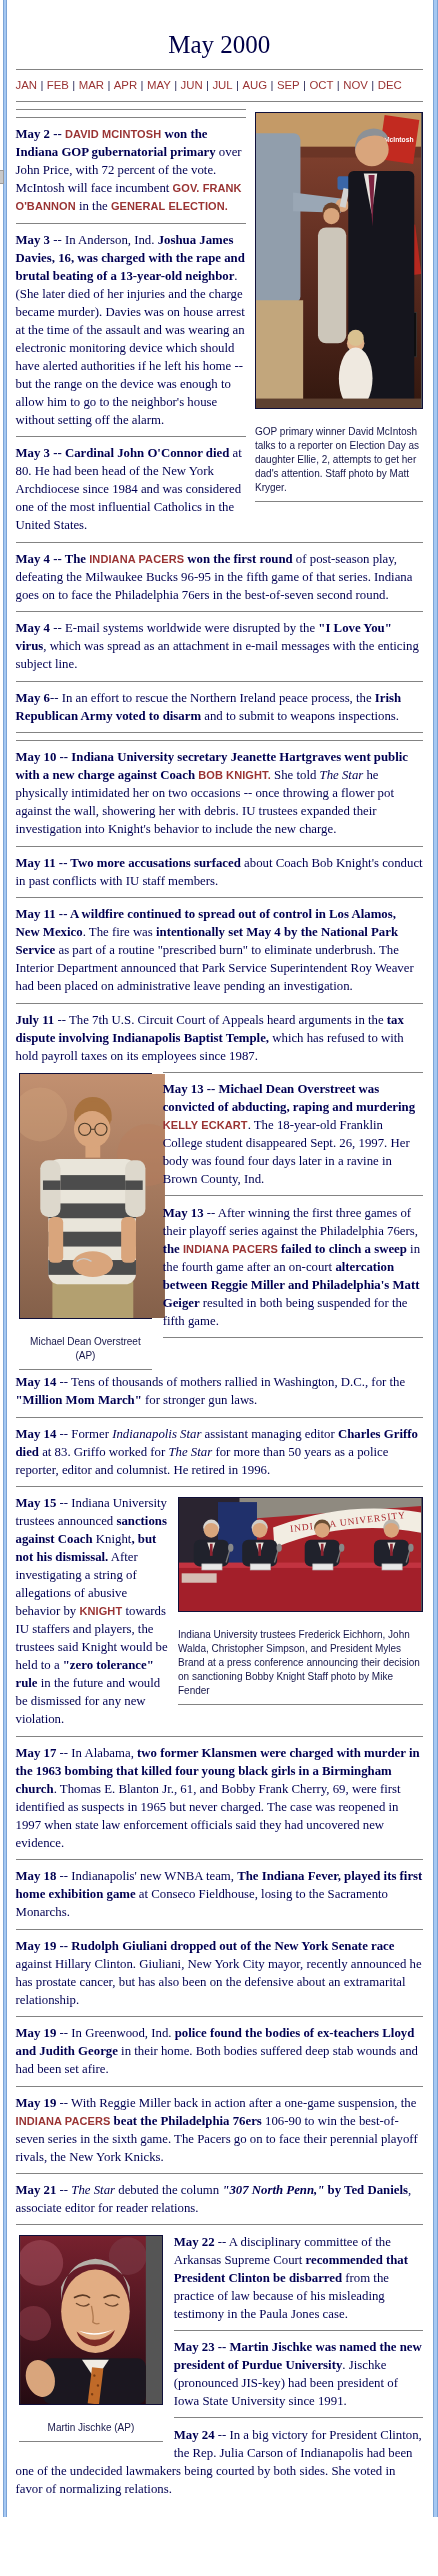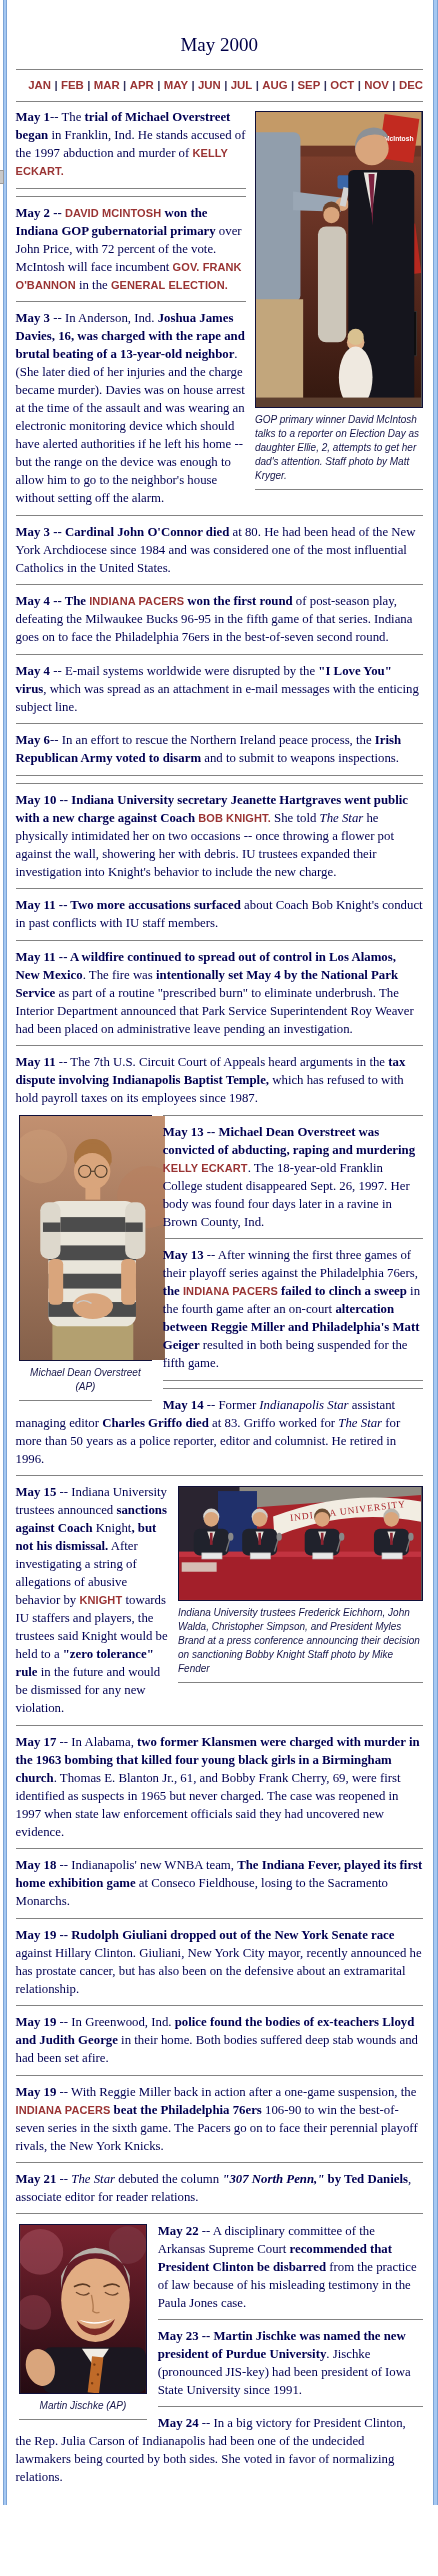--- a/index.html
+++ b/index.html
@@ -2,37 +2,37 @@
 <html style="font-size:10.8px"><head>
 <meta charset="utf-8">
 <style>
   html,body{margin:0;padding:0;background:#ffffff;}
   .page{position:relative;width:439px;background:#fff;font-family:"Liberation Serif","DejaVu Serif",serif;overflow:hidden;}
   .rail{position:absolute;top:0;bottom:0;width:2.7px;background:#a5c8f2;border-left:0.7px solid #7da4d6;border-right:0.7px solid #7da4d6;}
   .rail.left{left:2.7px;}
   .rail.right{right:1.3px;}
   .rail-tab{position:absolute;left:0;top:170px;width:2.7px;height:12px;background:#c9c9c9;border:0.7px solid #9a9a9a;border-left:none;}
   .content{margin:0 16px 19px 15.5px;color:#000052;font-size:12.8px;line-height:18px;}
-  h1{font-size:19px;line-height:28px;font-weight:400;text-align:center;color:#000048;margin:31px 0 10px;}
+  h1{font-size:25px;line-height:28px;font-weight:400;text-align:center;color:#000048;margin:31px 0 10px;}
   hr{border:0;height:0.7px;background:#838383;margin:7.4px 0;overflow:hidden;}
   hr.toprule{margin:6.7px 0;}
-  nav{ text-align:right;font-family:"Liberation Sans","DejaVu Sans",sans-serif;font-weight:bold;font-size:11.4px;margin:2.7px 0;}
+  nav{ text-align:left;font-family:"Liberation Sans","DejaVu Sans",sans-serif;font-weight:normal;font-size:11.4px;margin:2.7px 0;}
   nav .m{color:#993333;cursor:pointer;}
   nav .sep{color:#32325e;padding:0 3.4px;}
   p.entry{margin:5.4px 0;}
   .s-b{font-weight:bold;}
   .s-i{font-style:italic;}
   .s-bi{font-style:italic;font-weight:bold;}
   .s-r{font-family:"Liberation Sans","DejaVu Sans",sans-serif;font-weight:bold;color:#993333;font-size:11px;letter-spacing:0.1px;cursor:pointer;}
   .phwrap{margin:2.7px 0;}
   .phwrap.right{float:right;margin:2.7px 0 2.7px 9.4px;}
   .phwrap.left{float:left;margin:2.7px 10.8px 2.7px 3.4px;}
   .ph{border:1.3px solid #10103a;line-height:0;background:#555;}
   .ph svg{display:block;}
-  .caption{font-family:"Liberation Sans","DejaVu Sans",sans-serif;font-size:10px;line-height:14px;color:#16164a;margin-top:5px;font-style:italic;}
+  .caption{font-family:"Liberation Sans","DejaVu Sans",sans-serif;font-size:10px;line-height:14px;color:#16164a;margin-top:16px;}
   .caption.center{text-align:center;}
   .phwrap hr{margin:6px 0 1.3px;}
   .clear{clear:both;}
 </style>
 </head>
 <body>
 
 <div class="page">
   <div class="rail left"></div>
   <div class="rail-tab"></div>
@@ -81,21 +81,20 @@
  <polygon points="167,92 176,92 173,168" fill="#7c2340"></polygon>
  <circle cx="148" cy="342" r="13" fill="#e0b088"></circle>
  <circle cx="148" cy="334" r="12" fill="#d9c190"></circle>
  <ellipse cx="148" cy="394" rx="25" ry="46" fill="#efe9e0"></ellipse>
  <rect x="0" y="424" width="245" height="14" fill="#5d4030"></rect>
 </svg>
           </div>
           <div class="caption">GOP primary winner David McIntosh talks to a reporter on Election Day as daughter Ellie, 2, attempts to get her dad's attention. Staff photo by Matt Kryger.</div>
           <hr>
         </div>
-        <p class="entry"><span class="s-b">May 1</span>-- The <span class="s-b">trial of Michael Overstreet began</span> in Franklin, Ind. He stands accused of the 1997 abduction and murder of <span class="s-r">KELLY ECKART.</span></p>
         <hr>
         <hr>
         <p class="entry"><span class="s-b">May 2 -- </span><span class="s-r">DAVID MCINTOSH</span><span class="s-b"> won the Indiana GOP gubernatorial primary</span> over John Price, with 72 percent of the vote. McIntosh will face incumbent <span class="s-r">GOV. FRANK O'BANNON</span> in the <span class="s-r">GENERAL ELECTION.</span></p>
         <hr>
         <p class="entry"><span class="s-b">May 3</span> -- In Anderson, Ind. <span class="s-b">Joshua James Davies, 16, was charged with the rape and brutal beating of a 13-year-old neighbor</span>. (She later died of her injuries and the charge became murder). Davies was on house arrest at the time of the assault and was wearing an electronic monitoring device which should have alerted authorities if he left his home -- but the range on the device was enough to allow him to go to the neighbor's house without setting off the alarm.</p>
         <hr>
         <p class="entry"><span class="s-b">May 3 -- Cardinal John O'Connor died</span> at 80. He had been head of the New York Archdiocese since 1984 and was considered one of the most influential Catholics in the United States.</p>
         <hr>
         <p class="entry"><span class="s-b">May 4 -- The </span><span class="s-r">INDIANA PACERS</span><span class="s-b"> won the first round</span> of post-season play, defeating the Milwaukee Bucks 96-95 in the fifth game of that series. Indiana goes on to face the Philadelphia 76ers in the best-of-seven second round.</p>
         <hr>
@@ -103,21 +102,21 @@
         <hr>
         <p class="entry"><span class="s-b">May 6</span>-- In an effort to rescue the Northern Ireland peace process, the <span class="s-b">Irish Republican Army voted to disarm</span> and to submit to weapons inspections.</p>
         <hr>
         <hr>
         <p class="entry"><span class="s-b">May 10 -- Indiana University secretary Jeanette Hartgraves went public with a new charge against Coach </span><span class="s-r">BOB KNIGHT.</span> She told <span class="s-i">The Star</span> he physically intimidated her on two occasions -- once throwing a flower pot against the wall, showering her with debris. IU trustees expanded their investigation into Knight's behavior to include the new charge.</p>
         <hr>
         <p class="entry"><span class="s-b">May 11 -- Two more accusations surfaced</span> about Coach Bob Knight's conduct in past conflicts with IU staff members.</p>
         <hr>
         <p class="entry"><span class="s-b">May 11 -- A wildfire continued to spread out of control in Los Alamos, New Mexico</span>. The fire was <span class="s-b">intentionally set May 4 by the National Park Service</span> as part of a routine "prescribed burn" to eliminate underbrush. The Interior Department announced that Park Service Superintendent Roy Weaver had been placed on administrative leave pending an investigation.</p>
         <hr>
-        <p class="entry"><span class="s-b">May 11</span> -- The 7th U.S. Circuit Court of Appeals heard arguments in the <span class="s-b">tax dispute involving Indianapolis Baptist Temple,</span> which has refused to with hold payroll taxes on its employees since 1987.</p>
+        <p class="entry"><span class="s-b">July 11</span> -- The 7th U.S. Circuit Court of Appeals heard arguments in the <span class="s-b">tax dispute involving Indianapolis Baptist Temple,</span> which has refused to with hold payroll taxes on its employees since 1987.</p>
         <div class="phwrap left" style="width: 133px;">
           <div class="ph">
 <svg width="145" height="244" viewBox="0 0 215 362" xmlns="http://www.w3.org/2000/svg">
  <defs>
                 <linearGradient id="og" x1="0" y1="0" x2="0" y2="1">
    <stop offset="0" stop-color="#c29070"></stop>
                   <stop offset="1" stop-color="#84604a"></stop>
                 </linearGradient>
               </defs>
  <rect width="215" height="362" fill="url(#og)"></rect>
@@ -147,20 +146,21 @@
 </svg>
           </div>
           <div class="caption center">Michael Dean Overstreet (AP)</div>
           <hr>
         </div>
         <hr>
         <p class="entry"><span class="s-b">May 13 -- Michael Dean Overstreet was convicted of abducting, raping and murdering </span><span class="s-r">KELLY ECKART</span>. The 18-year-old Franklin College student disappeared Sept. 26, 1997. Her body was found four days later in a ravine in Brown County, Ind.</p>
         <hr>
         <p class="entry"><span class="s-b">May 13</span> -- After winning the first three games of their playoff series against the Philadelphia 76ers, <span class="s-b">the </span><span class="s-r">INDIANA PACERS</span><span class="s-b"> failed to clinch a sweep</span> in the fourth game after an on-court <span class="s-b">altercation between Reggie Miller and Philadelphia's Matt Geiger</span> resulted in both being suspended for the fifth game.</p>
         <hr>
+        <p class="entry clear"><span class="s-b">May 14</span> -- Tens of thousands of mothers rallied in Washington, D.C., for the <span class="s-b">"Million Mom March"</span> for stronger gun laws.</p>
         <hr>
         <p class="entry"><span class="s-b">May 14</span> -- Former <span class="s-i">Indianapolis Star</span> assistant managing editor <span class="s-b">Charles Griffo died</span> at 83. Griffo worked for <span class="s-i">The Star</span> for more than 50 years as a police reporter, editor and columnist. He retired in 1996.</p>
         <hr>
         <div class="phwrap right" style="width: 245px;">
           <div class="ph">
 <svg width="242" height="113" viewBox="0 0 360 168" xmlns="http://www.w3.org/2000/svg" style="font-size:19px">
  <rect width="360" height="168" fill="#b6b0a4"></rect>
  <rect x="0" y="0" width="360" height="30" fill="#8f8a80"></rect>
  <rect x="0" y="0" width="90" height="110" fill="#2a2430"></rect>
  <rect x="58" y="6" width="58" height="104" fill="#20306b"></rect>
@@ -215,21 +215,21 @@
         <p class="entry"><span class="s-b">May 18</span> -- Indianapolis' new WNBA team, <span class="s-b">The Indiana Fever, played its first home exhibition game</span> at Conseco Fieldhouse, losing to the Sacramento Monarchs.</p>
         <hr>
         <p class="entry"><span class="s-b">May 19 -- Rudolph Giuliani dropped out of the New York Senate race</span> against Hillary Clinton. Giuliani, New York City mayor, recently announced he has prostate cancer, but has also been on the defensive about an extramarital relationship.</p>
         <hr>
         <p class="entry"><span class="s-b">May 19</span> -- In Greenwood, Ind. <span class="s-b">police found the bodies of ex-teachers Lloyd and Judith George</span> in their home. Both bodies suffered deep stab wounds and had been set afire.</p>
         <hr>
         <p class="entry"><span class="s-b">May 19</span> -- With Reggie Miller back in action after a one-game suspension, the <span class="s-r">INDIANA PACERS</span><span class="s-b"> beat the Philadelphia 76ers</span> 106-90 to win the best-of-seven series in the sixth game. The Pacers go on to face their perennial playoff rivals, the New York Knicks.</p>
         <hr>
         <p class="entry"><span class="s-b">May 21</span> -- <span class="s-i">The Star</span> debuted the column <span class="s-bi">"307 North Penn,"</span><span class="s-b"> by Ted Daniels</span>, associate editor for reader relations.</p>
         <hr>
-        <div class="phwrap left" style="width: 128px;">
+        <div class="phwrap left" style="width: 144px;">
           <div class="ph">
 <svg width="126" height="168" viewBox="0 0 187 250" xmlns="http://www.w3.org/2000/svg">
  <defs>
                 <linearGradient id="jg" x1="0" y1="0" x2="0" y2="1">
    <stop offset="0" stop-color="#77212e"></stop>
                   <stop offset="1" stop-color="#240b12"></stop>
                 </linearGradient>
               </defs>
  <rect width="187" height="250" fill="url(#jg)"></rect>
  <circle cx="30" cy="40" r="34" fill="#a85563" opacity="0.5"></circle>

